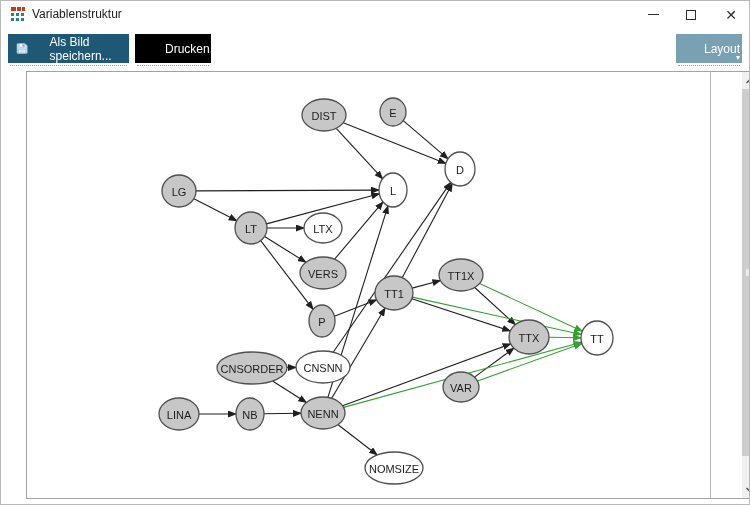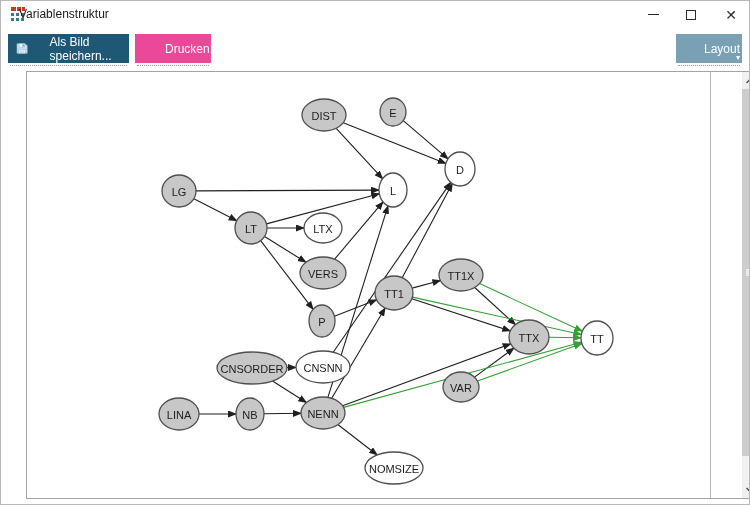--- a/index.html
+++ b/index.html
@@ -5,21 +5,21 @@
   html,body{margin:0;padding:0;background:#e8e8e8;}
   *{box-sizing:border-box;}
   .window{
     position:relative;width:750px;height:505px;background:#ffffff;
     font-family:"Liberation Sans",sans-serif;overflow:hidden;
     border:1px solid #b9b9b9;
   }
   
   .titlebar{position:absolute;top:0;left:0;right:0;height:26px;background:#ffffff;}
   .win-icon{position:absolute;left:9px;top:5px;width:16px;height:16px;}
-  .win-title{position:absolute;left:18px;top:0;height:26px;line-height:26px;font-size:12px;color:#1a1a1a;}
+  .win-title{position:absolute;left:31px;top:0;height:26px;line-height:26px;font-size:12px;color:#1a1a1a;}
   .cap{position:absolute;top:0;width:34px;height:27px;display:flex;align-items:center;justify-content:center;cursor:default;}
   .cap-min{left:635px;}
   .cap-max{left:673px;}
   .cap-close{left:713px;}
   .glyph-min{width:11px;border-top:1px solid #2b2b2b;display:block;}
   .glyph-max{width:10px;height:10px;border:1px solid #2b2b2b;display:block;}
   .glyph-close{font-size:14px;color:#2b2b2b;line-height:1;}
   
   .toolbar{position:absolute;left:0;top:26px;right:0;height:44px;background:#ffffff;}
   .tbtn{position:absolute;top:7px;height:29px;display:flex;align-items:center;gap:22px;
@@ -79,21 +79,21 @@
         <rect x="4.5" y="1.5" width="8" height="5" fill="#ffffff" stroke="#8fb6d4" stroke-width="1"></rect>
         <rect x="9.5" y="2.5" width="2" height="3" fill="#5d87a8"></rect>
         <rect x="3.5" y="9.5" width="10" height="6" fill="#ffffff" stroke="#8fb6d4" stroke-width="1"></rect>
         <line x1="5" y1="12" x2="12" y2="12" stroke="#9bb7cc" stroke-width="1"></line>
         <line x1="5" y1="14" x2="12" y2="14" stroke="#9bb7cc" stroke-width="1"></line>
       </svg>
       <span>Als Bild speichern...</span>
       <span class="dots"></span>
     </div>
 
-    <div class="tbtn btn-print" style="background: #ec4899;">
+    <div class="tbtn btn-print" style="background: #000000;">
       <svg width="16" height="16" viewBox="0 0 16 16">
         <rect x="3.5" y="0.5" width="9" height="4" fill="#ffffff" stroke="#d0dde8"></rect>
         <rect x="1" y="4.5" width="14" height="6" fill="#e9f2f9"></rect>
         <rect x="1" y="4.5" width="14" height="6" fill="none" stroke="#b9cfdf"></rect>
         <circle cx="13" cy="6.5" r="0.9" fill="#5d87a8"></circle>
         <rect x="3.5" y="9.5" width="9" height="6" fill="#ffffff" stroke="#d0dde8"></rect>
         <line x1="5" y1="12" x2="11" y2="12" stroke="#a9c2d4"></line>
         <line x1="5" y1="14" x2="11" y2="14" stroke="#a9c2d4"></line>
       </svg>
       <span>Drucken...</span>

